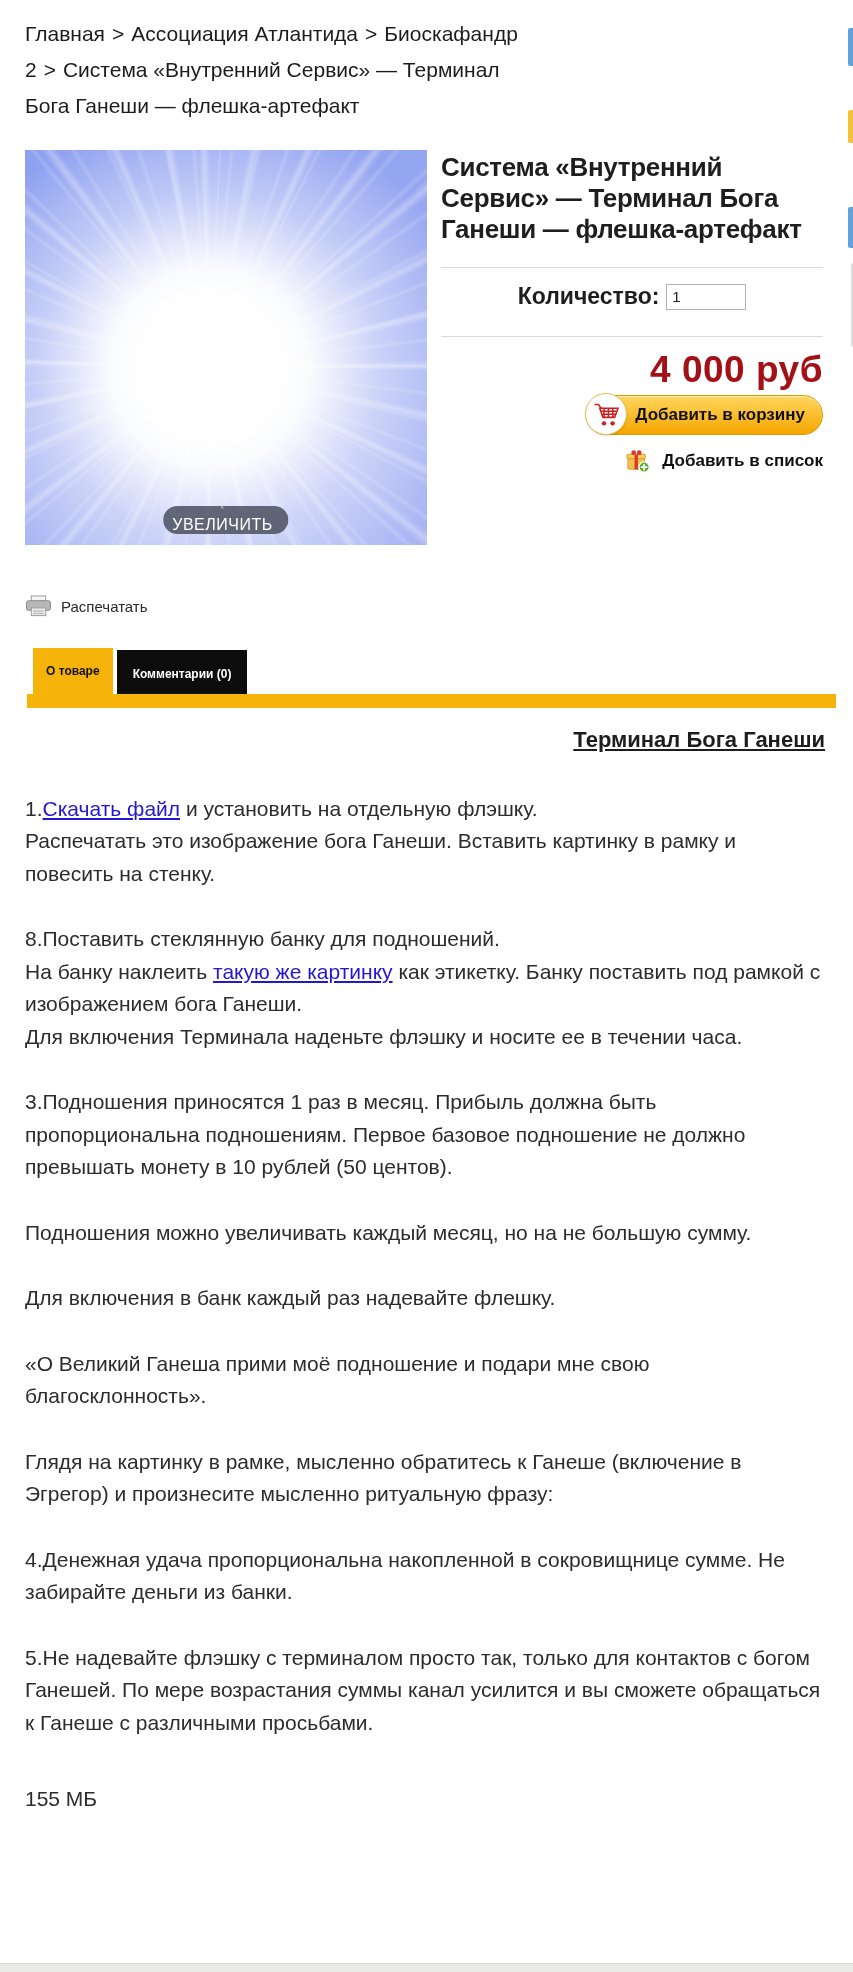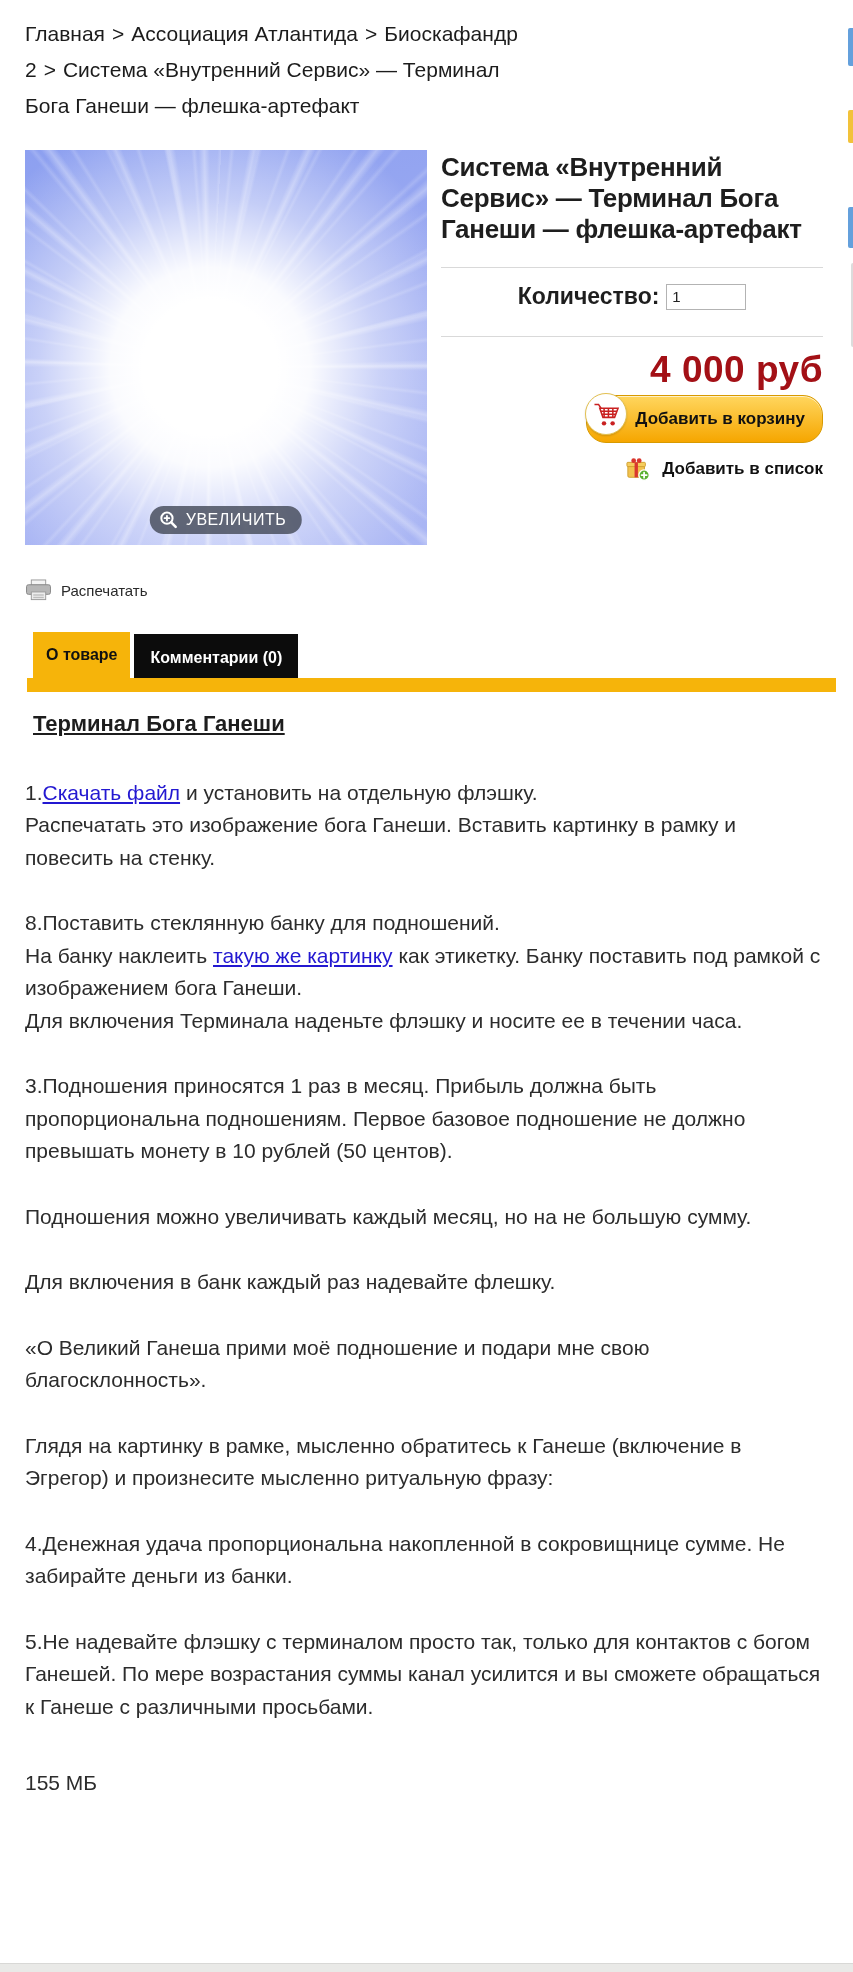--- a/index.html
+++ b/index.html
@@ -28,65 +28,65 @@
       radial-gradient(circle at 46% 55%, #ffffff 0 68px, rgba(255,255,255,0.95) 100px, rgba(255,255,255,0.45) 170px, rgba(255,255,255,0) 265px),
       repeating-conic-gradient(from -8deg at 46% 55%, rgba(255,255,255,0) 0deg 5deg, rgba(255,255,255,0.30) 6.5deg, rgba(255,255,255,0) 8deg 13deg),
       repeating-conic-gradient(from 3deg at 46% 55%, rgba(255,255,255,0) 0deg 2deg, rgba(255,255,255,0.16) 2.8deg, rgba(255,255,255,0) 3.6deg 7deg),
       linear-gradient(168deg, #8da0f0 0%, #9dabf2 48%, #aab6f4 100%);
   }
   .zoom-pill {
     position: absolute; left: 50%; bottom: 11px; transform: translateX(-50%);
     display: flex; align-items: center; gap: 7px;
     height: 28px; padding: 0 16px 0 9px; border: none; border-radius: 15px;
     background: rgba(68,74,89,0.82); color: #fff; font-family: inherit;
-    font-size: 16px; letter-spacing: 0.5px; cursor: pointer; white-space: nowrap;
+    font-size: 16px; letter-spacing: 0.5px; cursor: pointer; white-space: nowrap; flex-direction: column;
   }
 
   .info { flex: 1; padding-top: 2px; min-width: 0; }
   .title { margin: 0; font-size: 26px; line-height: 31px; font-weight: bold; color: #1e1e1e; letter-spacing: -0.3px; }
   .rule { border-top: 1px solid #d9d9d9; margin-top: 22px; }
   .qty-row { display: flex; justify-content: center; align-items: center; gap: 7px; margin-top: 15px; }
   .qty-row label { font-weight: bold; font-size: 23px; color: #1e1e1e; }
   .qty-input { width: 80px; height: 26px; border: 1px solid #b3b3b3; font-size: 15px; padding: 1px 5px; color: #222; font-family: inherit; }
   .rule-2 { border-top: 1px solid #d9d9d9; margin-top: 26px; }
   .price { margin-top: 13px; text-align: right; font-size: 37px; line-height: 40px; font-weight: bold; color: var(--price-red); letter-spacing: 0.5px; }
 
   .cart-row { display: flex; justify-content: flex-end; margin-top: 5px; }
   .cart-btn {
-    position: relative; height: 48px; padding: 0 17px 0 48px; border-radius: 20px;
+    position: relative; height: 40px; padding: 0 17px 0 48px; border-radius: 20px;
     border: 1px solid var(--btn-border);
     background: linear-gradient(180deg, var(--btn-top) 0%, var(--btn-bottom) 100%);
     box-shadow: inset 0 1px 0 rgba(255,255,255,0.65);
     font-family: inherit; font-size: 17px; font-weight: bold; color: #111; cursor: pointer; white-space: nowrap;
   }
   .cart-circle {
     position: absolute; left: -2px; top: -3px; width: 42px; height: 42px; border-radius: 50%;
     background: #fff; border: 1px solid #e3c050; display: flex; align-items: center; justify-content: center;
     box-shadow: 0 1px 2px rgba(0,0,0,0.15);
   }
   .cart-svg { stroke: var(--cart-red); }
   .cart-svg .wheel { fill: var(--cart-red); }
 
   .list-row { display: flex; justify-content: flex-end; margin-top: 14px; }
   .list-link { display: flex; align-items: center; gap: 12px; font-size: 17px; font-weight: bold; color: #111; text-decoration: none; cursor: pointer; }
 
   
-  .print-row { margin: 34px 0 0 25px; }
+  .print-row { margin: 50px 0 0 25px; }
   .print-link { display: inline-flex; align-items: center; gap: 9px; font-size: 15px; color: #2a2a2a; text-decoration: none; cursor: pointer; }
 
   
   .tabs { display: flex; align-items: flex-end; margin: 26px 0 0 33px; }
-  .tab { font-size: 16px; font-weight: bold; cursor: pointer; white-space: nowrap; }
+  .tab { font-size: 12px; font-weight: bold; cursor: pointer; white-space: nowrap; }
   .tab-about { background: var(--accent-yellow); color: #111; height: 46px; line-height: 46px; padding: 0 13px; }
   .tab-comments { background: var(--tab-black); color: #fff; height: 44px; line-height: 48px; padding: 0 16px; margin-left: 4px; }
   .tab-bar { height: 14px; background: var(--accent-yellow); margin: 0 17px 0 27px; }
 
   
   .content { margin: 16px 28px 0 25px; font-size: 21px; line-height: 32.5px; color: #2c2c2c; }
-  .content h2 { font-size: 22px; font-weight: bold; text-decoration: underline; color: #1d1d1d; margin: 0 0 36px 8px; }
+  .content h2 { font-size: 22px; font-weight: bold; text-decoration: underline; color: #1d1d1d; margin: 0 0 36px 0; text-align: right; }
   .content p { margin: 0 3px 33px 0; }
   .content p span { white-space: pre-line; }
   .content a.tlink { color: var(--link-blue); text-decoration: underline; cursor: pointer; }
   .file-size { margin-top: 44px !important; }
 
   .footer-bar { position: absolute; left: 0; bottom: 0; width: 100%; height: 9px; background: #e9e9e7; border-top: 1px solid #d8d8d6; }
 </style>
 </head>
 <body>
 

